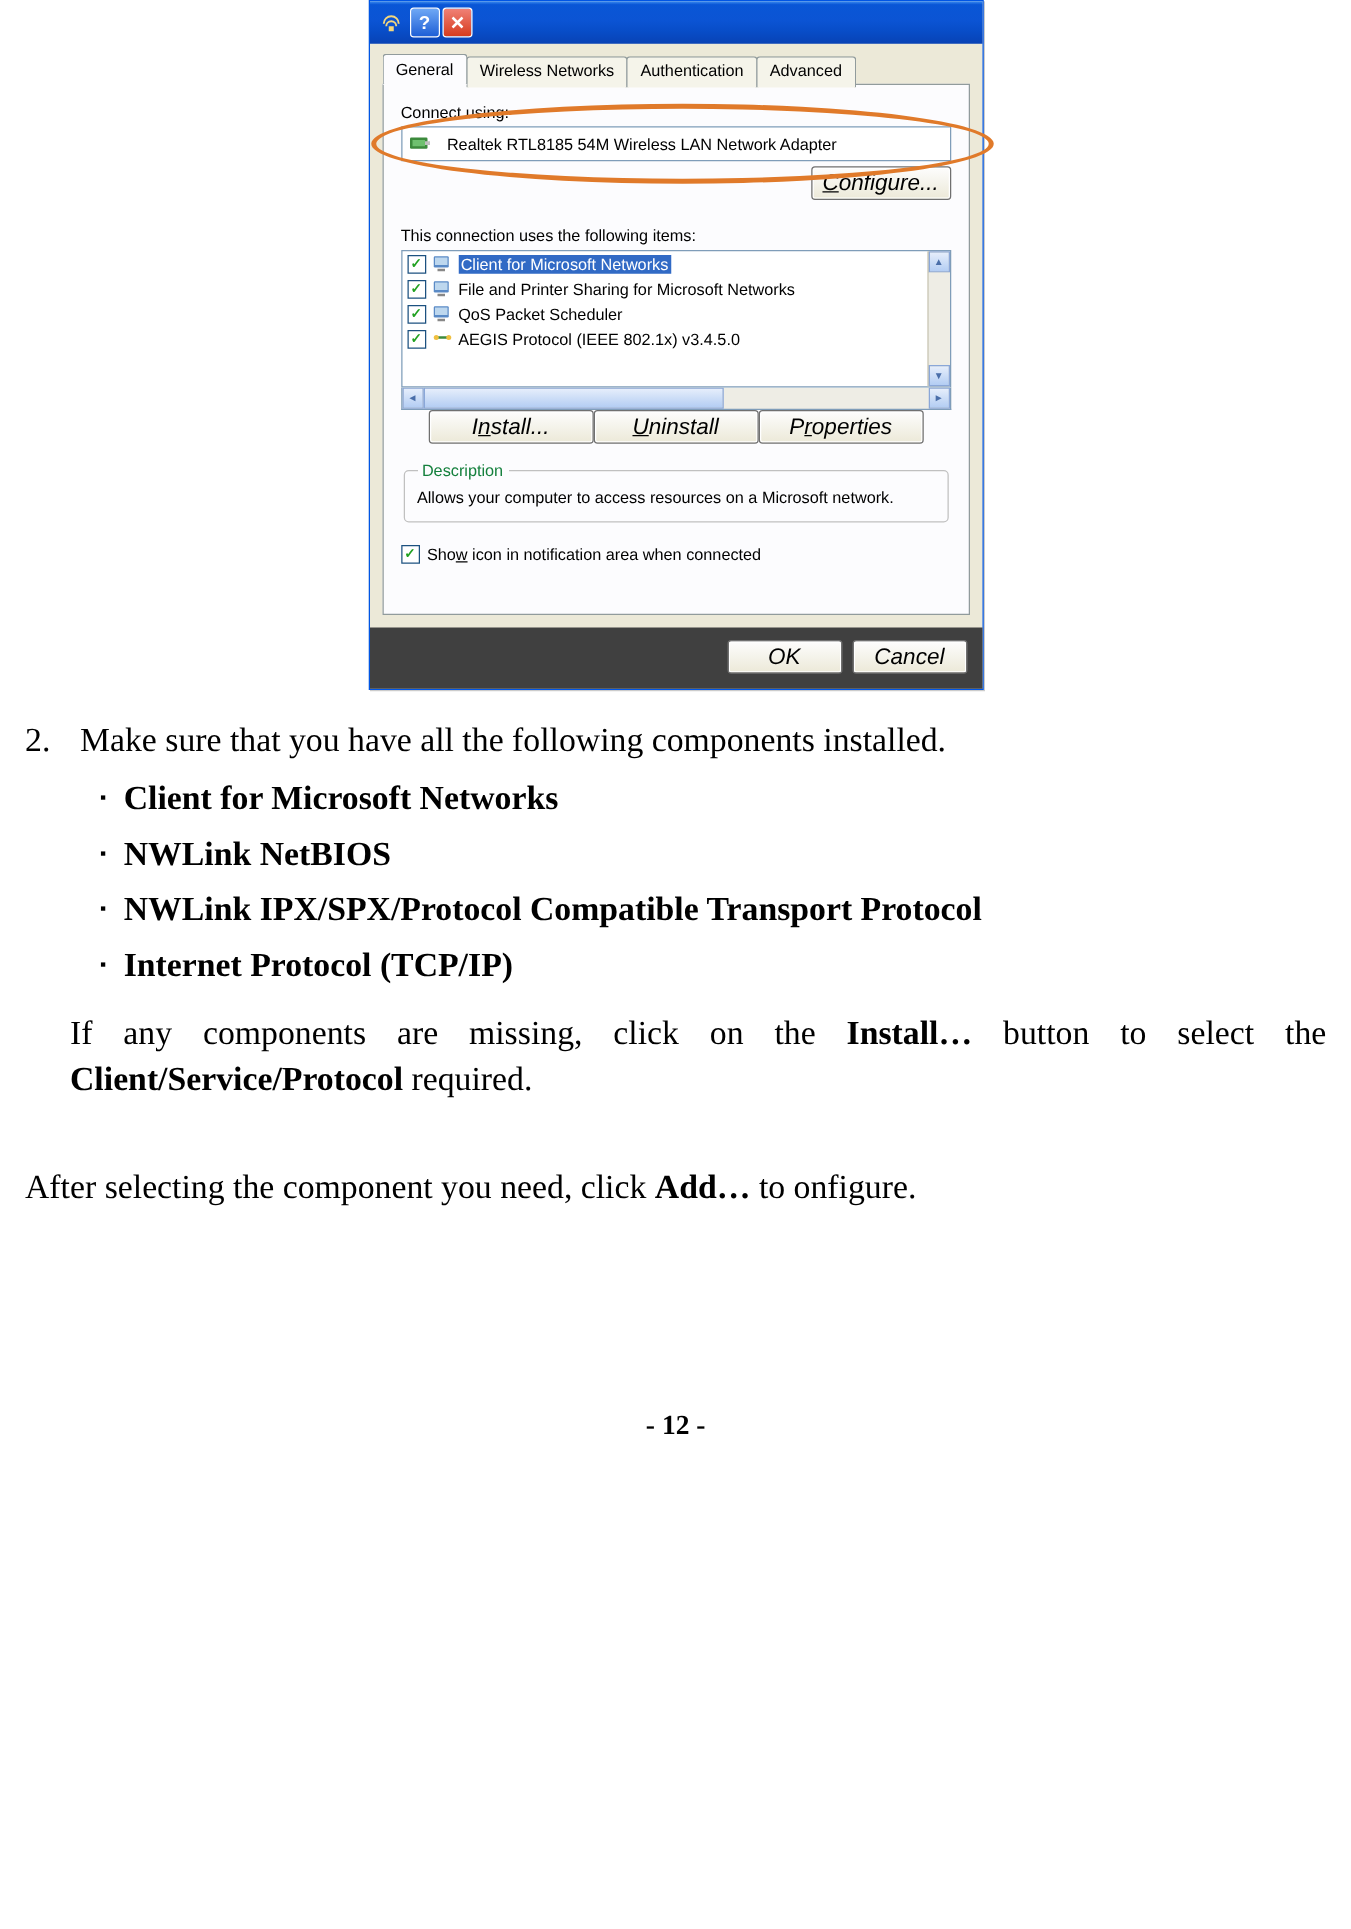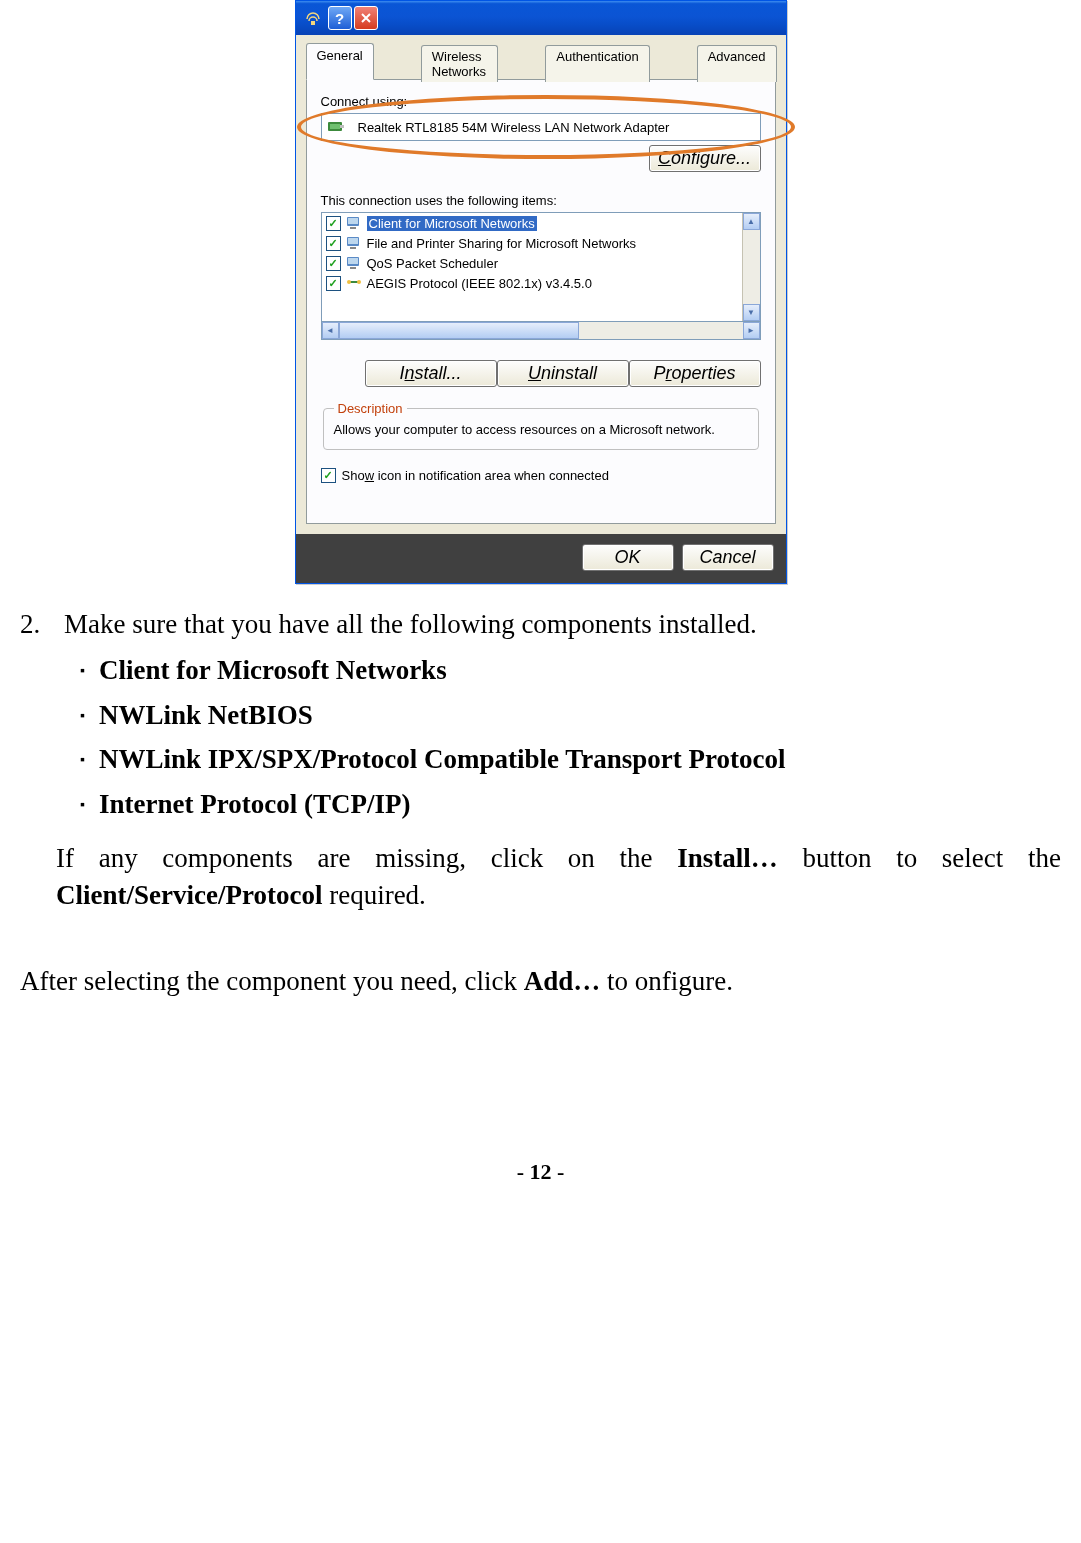--- a/index.html
+++ b/index.html
@@ -50,21 +50,21 @@
     font-weight: bold; font-family: Tahoma, sans-serif;
     color: #fff;
     box-sizing: border-box;
   }
   .xp-title-btn.help { background: linear-gradient(to bottom, #6FA8F5, #1E5FD6); }
   .xp-title-btn.close { background: linear-gradient(to bottom, #F08176, #D63C1E); }
 
   .xp-body { padding: 8px 10px 10px 10px; position: relative; }
 
   
-  .xp-tabs { display: flex; position: relative; z-index: 2; gap: 48px; }
+  .xp-tabs { display: flex; position: relative; z-index: 2; }
   .xp-tab {
     border: 1px solid #919B9C;
     border-bottom: none;
     background: #ECE9D8;
     padding: 3px 10px 3px 10px;
     font-size: 13px;
     margin-right: -1px;
     border-top-left-radius: 3px;
     border-top-right-radius: 3px;
     position: relative;
@@ -113,21 +113,21 @@
     border-radius: 3px;
     padding: 2px 0;
     font-family: Tahoma, sans-serif;
     font-size: 18px;
     text-align: center;
     min-width: 90px;
     box-shadow: inset 0 0 0 1px #fff;
     font-style: italic;
   }
   .btn-row { display: flex; justify-content: flex-end; margin-top: 4px; }
-  .btn-row.center { justify-content: flex-end; margin-top: 20px; }
+  .btn-row.center { justify-content: center; margin-top: 0; }
 
   .items-list {
     border: 1px solid #7F9DB9;
     background: #fff;
     margin-top: 4px;
     position: relative;
     height: 108px;
     display: flex;
   }
   .items-inner { flex: 1; overflow: hidden; }
@@ -188,21 +188,21 @@
   .hscroll .track { flex:1; }
 
   fieldset.xp-fieldset {
     border: 1px solid #C0C0C0;
     border-radius: 4px;
     margin-top: 14px;
     padding: 6px 10px 10px 10px;
   }
   fieldset.xp-fieldset legend {
     font-size: 13px;
-    color: #c2410c;
+    color: #15803d;
     padding: 0 4px;
   }
   .desc-text { font-size: 13px; line-height: 1.3; }
 
   .show-icon-row { margin-top: 18px; display: flex; align-items: center; gap: 6px; font-size: 13px; }
   .show-icon-row .chk { color:#21A121; }
 
   .dialog-footer {
     background: #404040;
     padding: 10px 12px 12px 12px;

